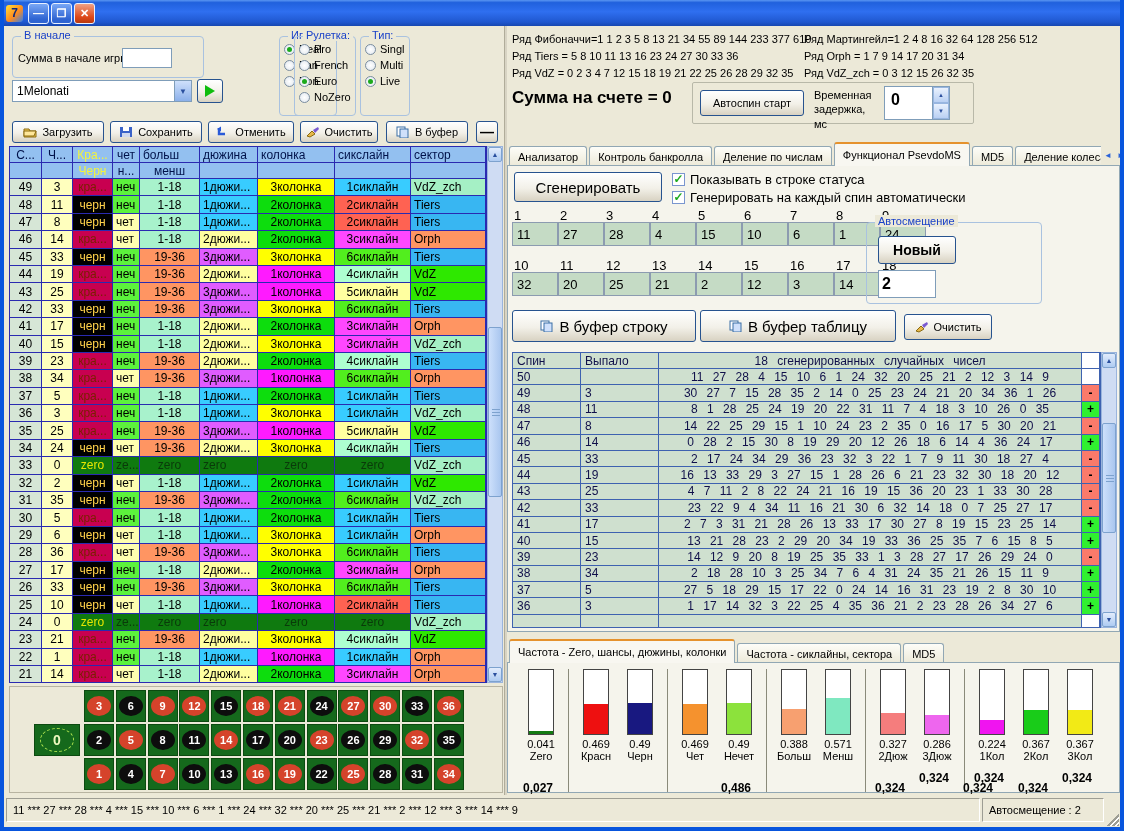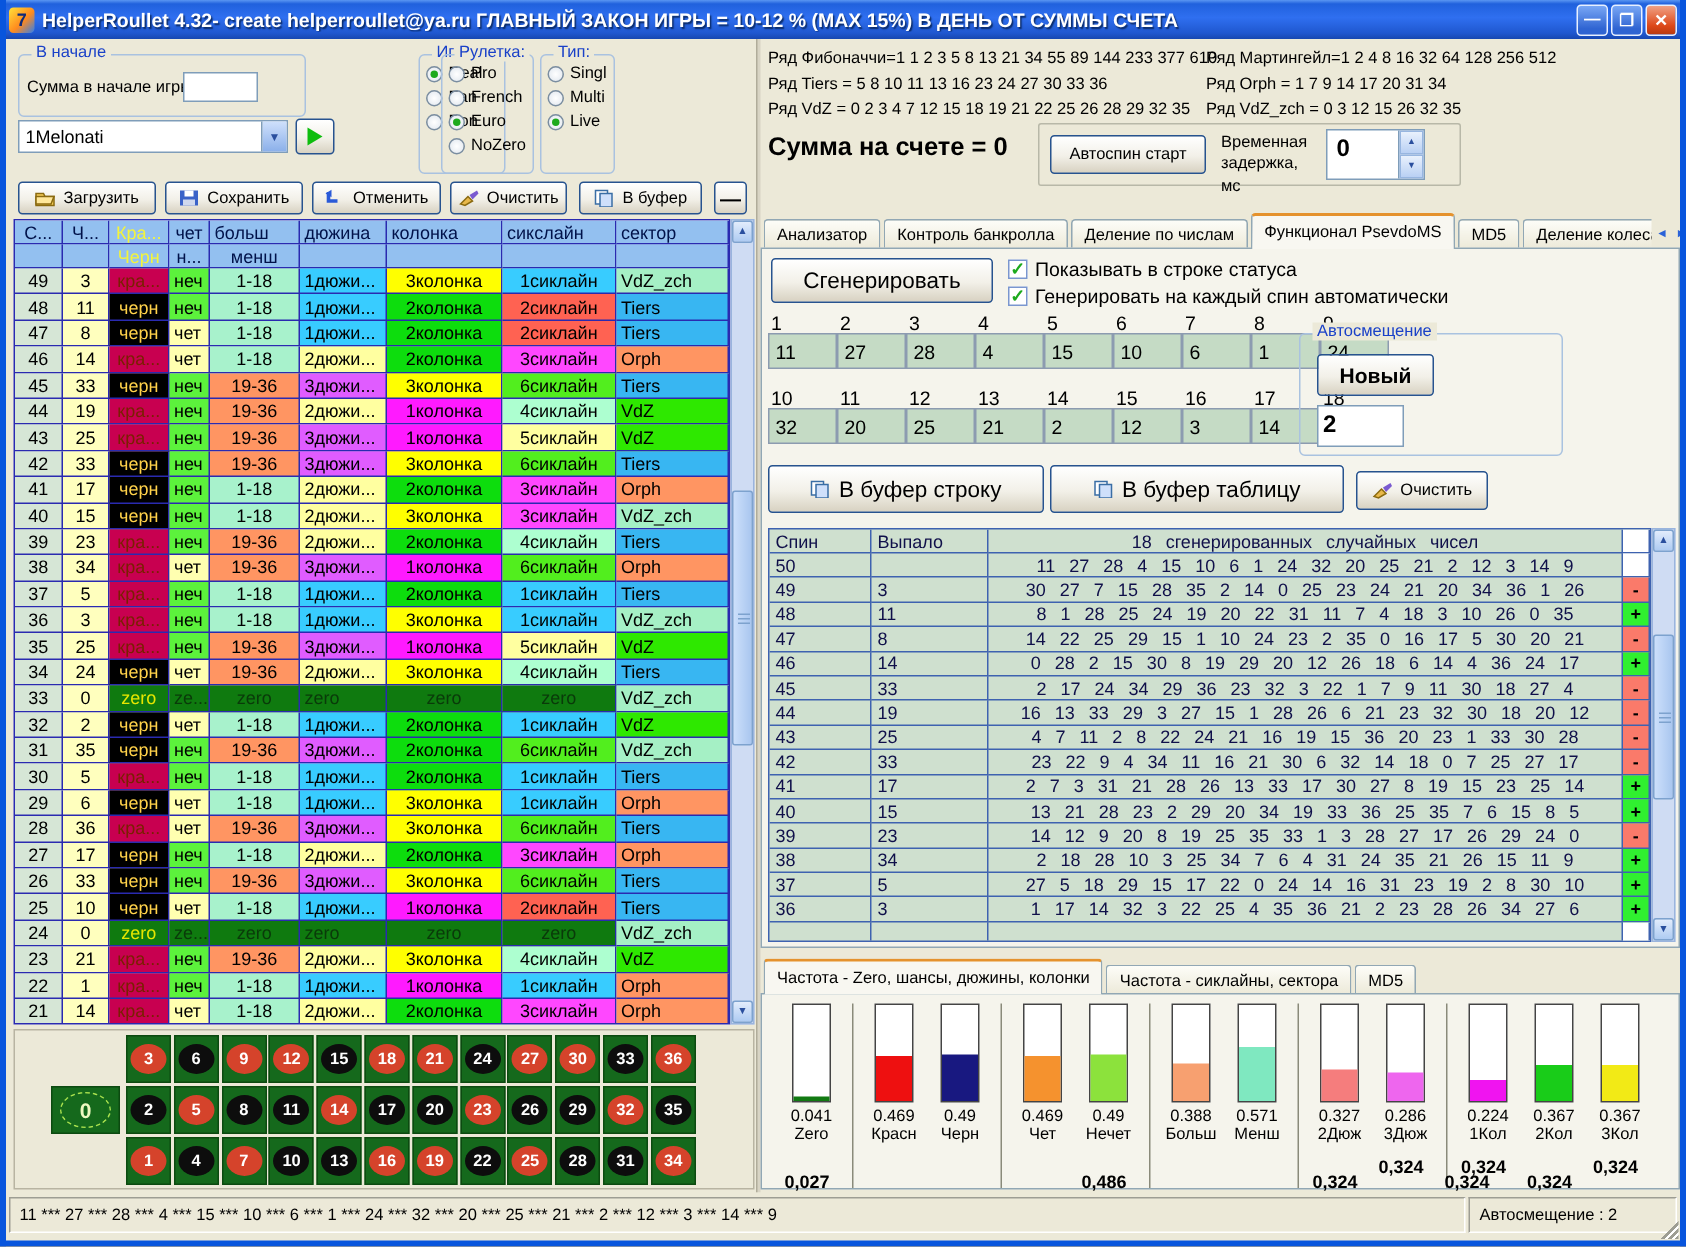--- a/index.html
+++ b/index.html
@@ -115,21 +115,20 @@
   .sb-grip{position:absolute;right:1px;bottom:1px;width:12px;height:12px;
     background:linear-gradient(135deg,transparent 50%,#9d9d93 50%,#9d9d93 60%,#fff 60%,#fff 70%,#9d9d93 70%,#9d9d93 80%,#fff 80%,#fff 90%,#9d9d93 90%);}
 </style>
 </head>
 <body>
 
 <div class="window">
 
   <div class="titlebar">
     <div class="app-icon">7</div>
-    <div class="title-text">HelperRoullet 4.32- create helperroullet@ya.ru ГЛАВНЫЙ ЗАКОН ИГРЫ = 10-12 % (MAX 15%) В ДЕНЬ ОТ СУММЫ СЧЕТА</div>
     <div class="tb-btns">
       <div class="tb-btn">—</div>
       <div class="tb-btn">❐</div>
       <div class="tb-btn close">✕</div>
     </div>
   </div>
 
   <div class="gb" style="left:8px;top:36px;width:192px;height:42px;">
     <span class="gb-label">В начале</span>
   </div>
@@ -1052,16 +1051,16 @@
           <div class="barname">3Кол</div>
         </div>
         <div class="ref" style="left: 9px; top: 102px;">0,324</div>
         <div class="ref" style="left: 53px; top: 112px;">0,324</div>
         <div class="ref" style="left: 97px; top: 102px;">0,324</div>
       </div>
     </div>
 
   <div class="statusbar">
     <div class="sb-panel" style="width:974px;">11 *** 27 *** 28 *** 4 *** 15 *** 10 *** 6 *** 1 *** 24 *** 32 *** 20 *** 25 *** 21 *** 2 *** 12 *** 3 *** 14 *** 9</div>
-    <div class="sb-panel" style="width:139px;">Автосмещение : 2</div>
+    <div class="sb-panel" style="width:122px;">Автосмещение : 2</div>
   </div>
   <div class="sb-grip"></div>
 </div>
 
 </body></html>

